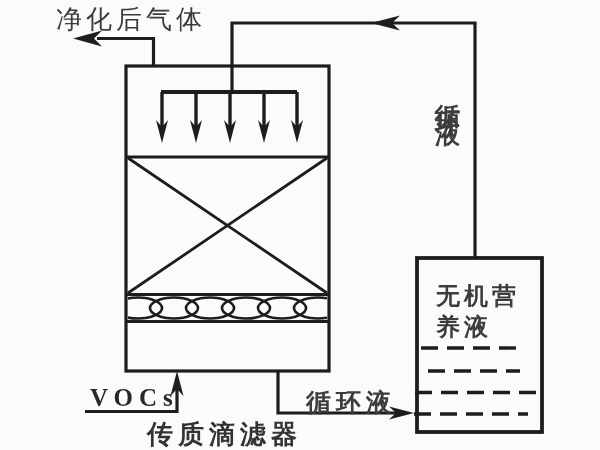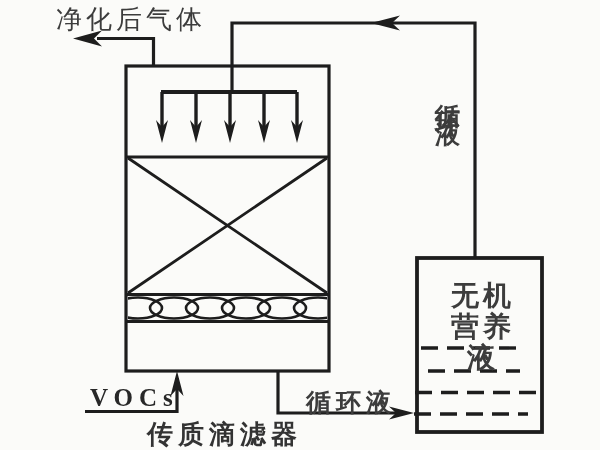--- a/index.html
+++ b/index.html
@@ -22,23 +22,22 @@
     font-size:26px;letter-spacing:4px;font-weight:400;
   }
   .lbl-circ-right{
     left:432px;top:84px;
     writing-mode:vertical-rl;
     font-size:25px;letter-spacing:8px;font-weight:600;
   }
   .lbl-nutrient{
     left:436px;top:280px;
     width:94px;
-    font-size:28px;line-height:31px;letter-spacing:4px;font-weight:600;
+    font-size:24px;line-height:31px;letter-spacing:4px;font-weight:600;
     white-space:normal;
-    text-align:center;
   }
   .lbl-vocs{
     left:90px;top:384px;
     font-family:"Liberation Serif", serif;
     font-size:25px;letter-spacing:6px;
     color:#282828;font-weight:600;text-align:right;
   }
   .lbl-circ-bottom{
     left:306px;top:386px;
     font-size:25px;letter-spacing:5px;font-weight:600;

